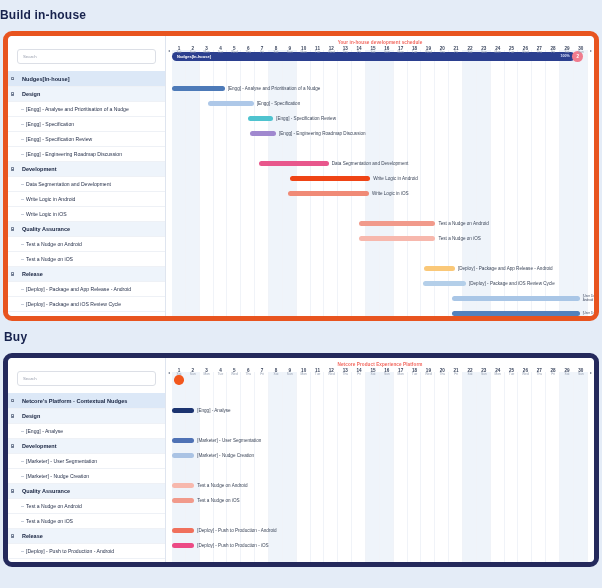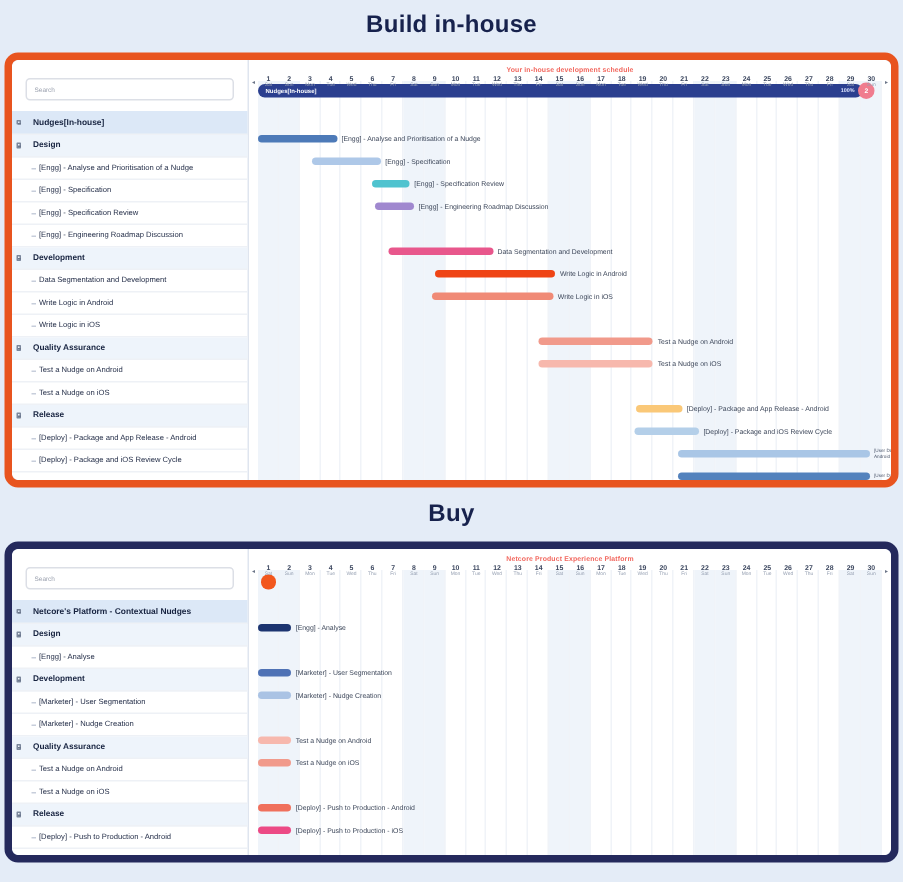--- a/index.html
+++ b/index.html
@@ -3,28 +3,27 @@
 <meta charset="utf-8">
 <style>
   * { box-sizing: border-box; margin: 0; padding: 0; }
   body {
     width: 602px; height: 588px;
     background: #e4ecf7;
     font-family: "Liberation Sans", sans-serif;
     overflow: hidden;
   }
   .section-title {
-    text-align: center;
-    font-size: 16px;
+    font-size: 12px;
     font-weight: bold;
     color: #17224d;
     letter-spacing: 0.2px;
   }
   #title-build { padding: 8px 0 9px; }
-  #title-buy { padding: 9px 16px 9px; }
+  #title-buy { padding: 9px 4px 9px; }
 
   .panel {
     margin: 0 3px;
     border-radius: 9px;
     overflow: hidden;
     position: relative;
   }
   .panel-build { border: 5px solid #e8541f; height: 290px; }
   .panel-buy   { border: 5px solid #24295c; height: 214px; }
   .panel-inner {

